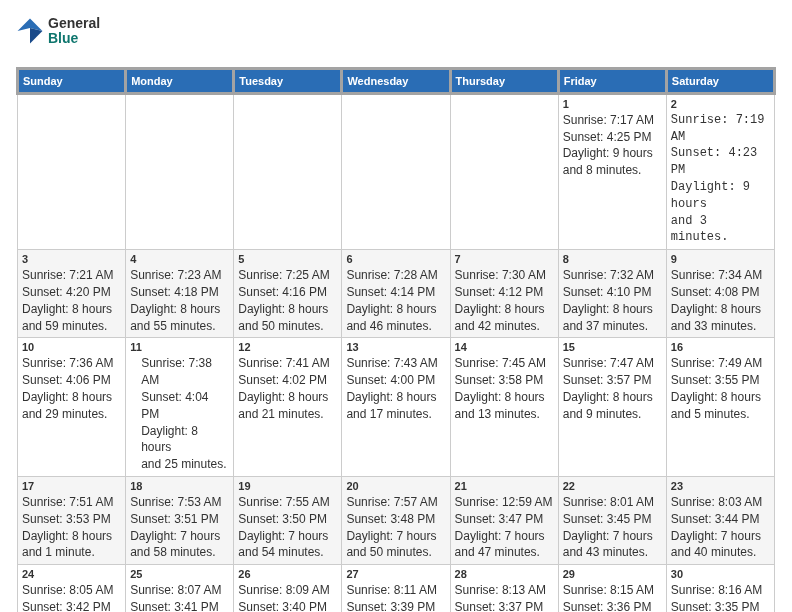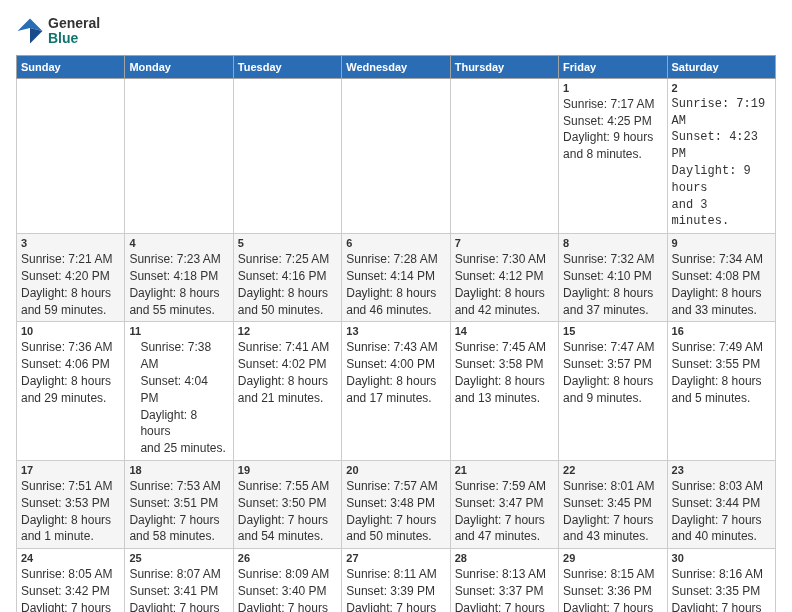--- a/index.html
+++ b/index.html
@@ -13,21 +13,21 @@
     .page {
       width: 792px;
       height: 612px;
       padding: 16px;
       background: #fff;
     }
     .header {
       display: flex;
       justify-content: space-between;
       align-items: flex-start;
-      margin-bottom: 8px;
+      margin-bottom: 20px;
     }
     .logo {
       display: flex;
       align-items: center;
       gap: 4px;
     }
     .logo-text {
       display: flex;
       flex-direction: column;
       line-height: 1.1;
@@ -63,21 +63,21 @@
       border-collapse: collapse;
       table-layout: fixed;
     }
     .calendar th {
       background: #2a6db5;
       color: #fff;
       font-size: 11px;
       font-weight: bold;
       padding: 5px 4px;
       text-align: left;
-      border: 1px solid #a3a3a3;
+      border: 3px solid #a3a3a3;
     }
     .calendar td {
       vertical-align: top;
       border: 1px solid #ccc;
       padding: 3px 4px;
       font-size: 9px;
       color: #333;
       height: 82px;
       background: #fff;
     }
@@ -275,21 +275,21 @@
           </td>
           <td>
             <span class="day-num">20</span>
             <div class="day-info" style="white-space: pre-line;">Sunrise: 7:57 AM
 Sunset: 3:48 PM
 Daylight: 7 hours
 and 50 minutes.</div>
           </td>
           <td>
             <span class="day-num">21</span>
-            <div class="day-info" style="white-space: pre-line;">Sunrise: 7:59 AM
+            <div class="day-info" style="white-space: pre-line;">Sunrise: 12:59 AM
 Sunset: 3:47 PM
 Daylight: 7 hours
 and 47 minutes.</div>
           </td>
           <td>
             <span class="day-num">22</span>
             <div class="day-info" style="white-space: pre-line;">Sunrise: 8:01 AM
 Sunset: 3:45 PM
 Daylight: 7 hours
 and 43 minutes.</div>

